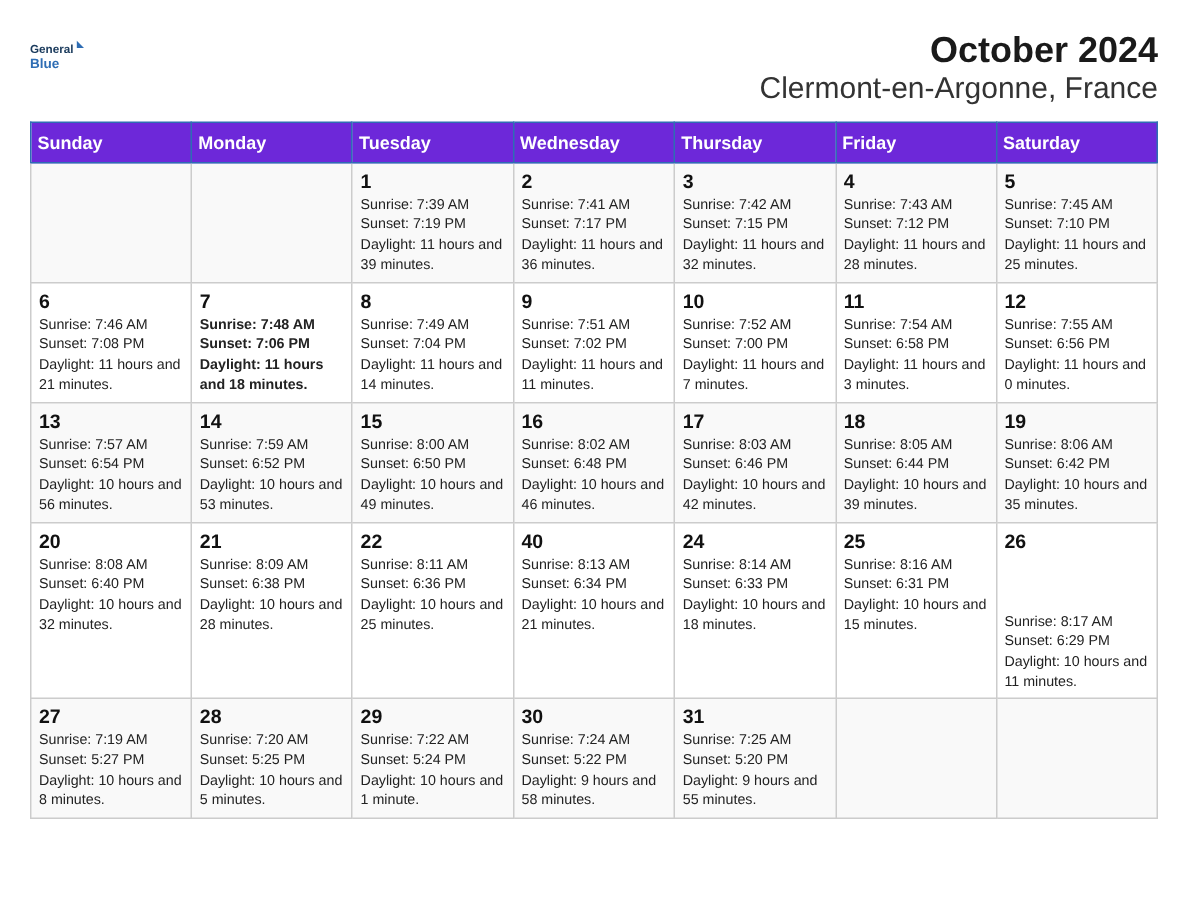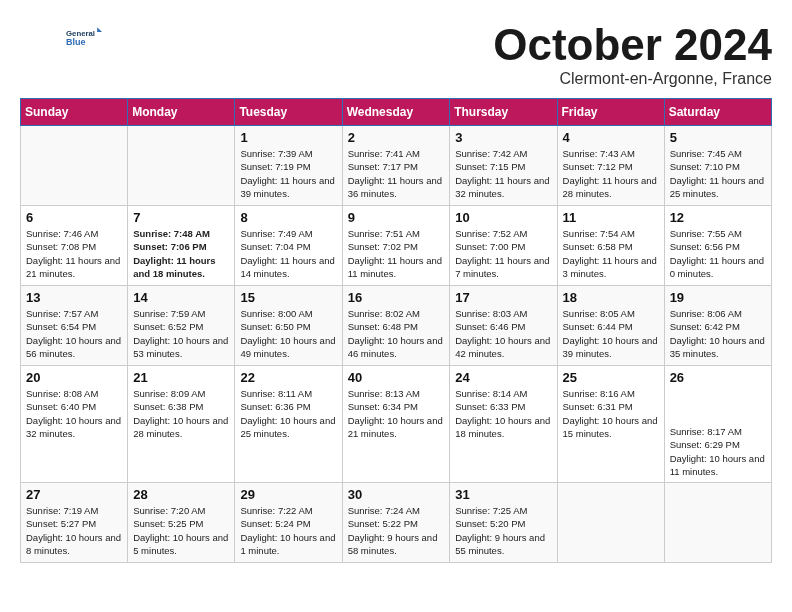--- a/index.html
+++ b/index.html
@@ -13,39 +13,38 @@
     .header {
       display: flex;
       justify-content: space-between;
       align-items: flex-start;
       margin-bottom: 10px;
     }
     .logo {
       display: flex;
       align-items: flex-end;
       gap: 4px;
-      margin-left: 46px;
     }
     .title-block { text-align: right; }
     .month-title {
-      font-size: 44px;
+      font-size: 24px;
       font-weight: bold;
       color: #1a1a1a;
     }
     .subtitle {
-      font-size: 16px;
+      font-size: 20px;
       color: #333;
     }
     table {
       width: 100%;
       border-collapse: collapse;
       font-size: 10.5px;
     }
     thead th {
-      background-color: #be185d;
+      background-color: #6d28d9;
       color: #fff;
       padding: 6px 4px;
       text-align: left;
       font-size: 12px;
       font-weight: bold;
       border: 1px solid #2e6db4;
     }
     tbody td {
       border: 1px solid #ccc;
       vertical-align: top;

